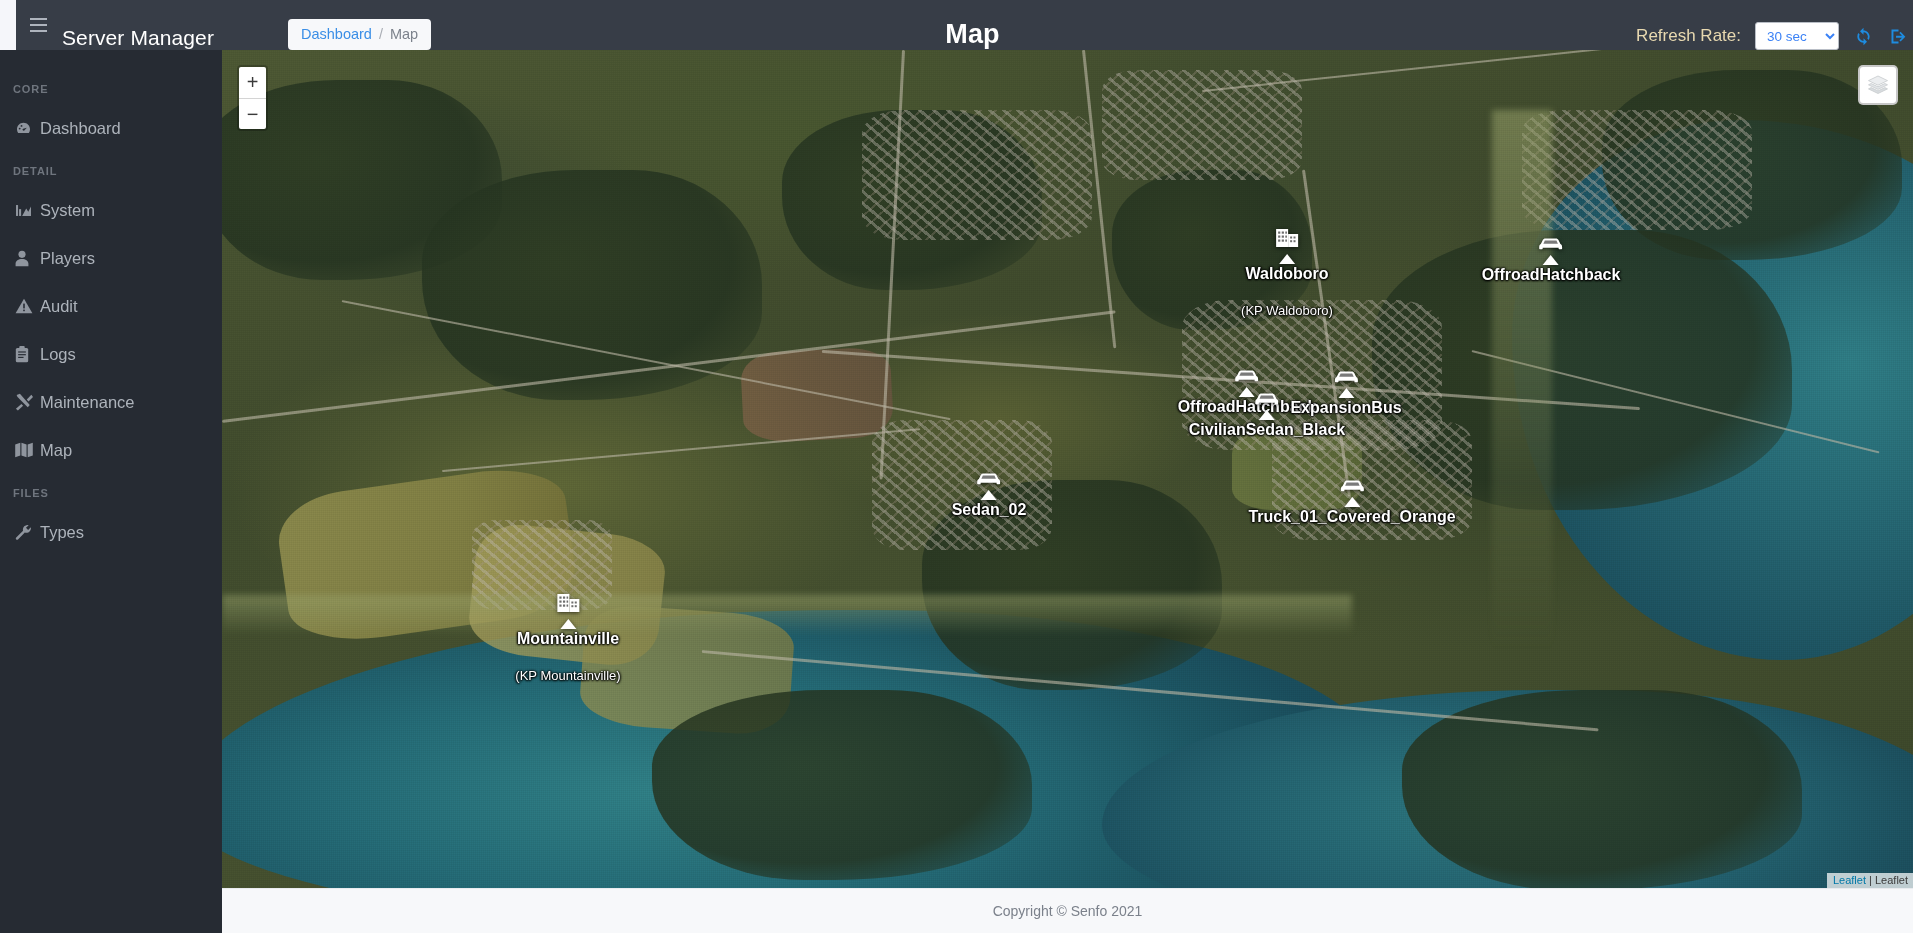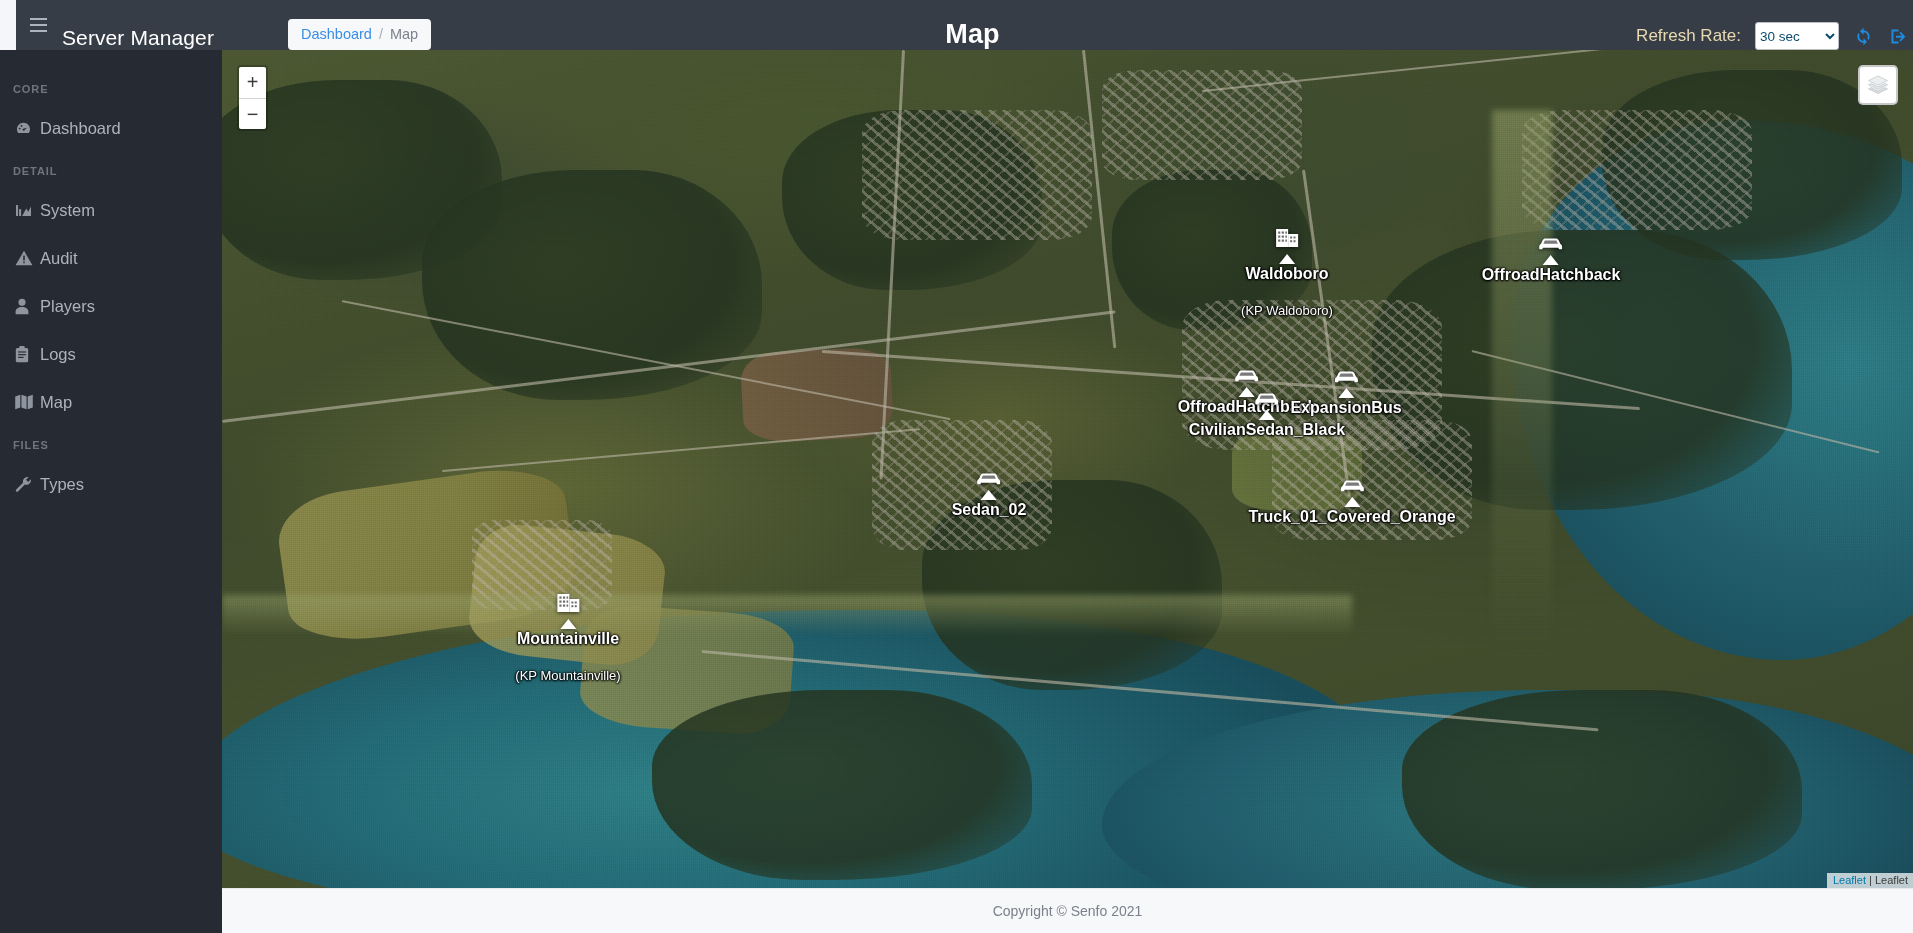--- a/index.html
+++ b/index.html
@@ -52,24 +52,25 @@
   }
   #topbar-right {
     margin-left: auto; display: flex; align-items: center;
     gap: 14px; padding-right: 20px; z-index: 3;
   }
   #refresh-label { color: #e8d9b0; font-size: 17px; white-space: nowrap; }
   #refresh-select {
     width: 84px; height: 28px;
     font-size: 13.5px;
     font-family: "Liberation Sans", sans-serif;
-    color: #0c4a6e;
+    color: #3b82f6;
     background: #ffffff;
     border: 1px solid #b9bec6;
     border-radius: 3px;
+    padding-left: 7px;
   }
   .topbar-icon-btn {
     background: none; border: none; padding: 0;
     cursor: pointer; line-height: 0;
     display: flex; align-items: center;
   }
 
   
   #sidebar {
     position: absolute; top: 50px; left: 0;
@@ -323,52 +324,62 @@
           <rect x="1" y="3" width="3" height="16"></rect>
           <rect x="5.5" y="9" width="3" height="10"></rect>
           <path d="M10 19 16 8l3 5 4-8v14z"></path>
         </svg>
     </span>
     <span class="nav-label">System</span>
   </a>
 
   <a class="nav-item">
     <span class="nav-icon">
+      <svg width="14" height="17" viewBox="0 0 18 22" fill="currentColor">
+          <circle cx="9" cy="5.6" r="4.6"></circle>
+          <path d="M9 11.5c-4.7 0-8.3 2.6-8.3 5.9V21h16.6v-3.6c0-3.3-3.6-5.9-8.3-5.9z"></path>
+        </svg>
+    </span>
+    <span class="nav-label">Players</span>
+  </a>
+
+  <a class="nav-item">
+    <span class="nav-icon">
       <svg width="18" height="16" viewBox="0 0 22 20" fill="currentColor">
           <path d="M11 1 21.5 19H.5z"></path>
           <rect x="10" y="7" width="2" height="6" fill="#262b33"></rect>
           <rect x="10" y="14.5" width="2" height="2" fill="#262b33"></rect>
         </svg>
     </span>
     <span class="nav-label">Audit</span>
-  </a>
-
-  <a class="nav-item">
-    <span class="nav-icon">
-      <svg width="14" height="17" viewBox="0 0 18 22" fill="currentColor">
-          <circle cx="9" cy="5.6" r="4.6"></circle>
-          <path d="M9 11.5c-4.7 0-8.3 2.6-8.3 5.9V21h16.6v-3.6c0-3.3-3.6-5.9-8.3-5.9z"></path>
-        </svg>
-    </span>
-    <span class="nav-label">Players</span>
   </a>
 
   <a class="nav-item">
     <span class="nav-icon">
       <svg width="14" height="17" viewBox="0 0 18 22" fill="currentColor">
           <rect x="1" y="2.5" width="16" height="18.5" rx="2"></rect>
           <rect x="5.5" y="0" width="7" height="4" rx="1.2"></rect>
           <rect x="4" y="7" width="10" height="1.5" fill="#262b33"></rect>
           <rect x="4" y="10.5" width="10" height="1.5" fill="#262b33"></rect>
           <rect x="4" y="14" width="7" height="1.5" fill="#262b33"></rect>
         </svg>
     </span>
     <span class="nav-label">Logs</span>
   </a>
 
+  <a class="nav-item">
+    <span class="nav-icon">
+      <svg width="18" height="18" viewBox="0 0 22 22" fill="currentColor">
+          <path d="M2 2.4 6 1l12 13.6-2.4 2.8L3.1 4.9z"></path>
+          <path d="M20 2.2 14.4 8l2.1 2.3L22 4.8z"></path>
+          <path d="M7.8 13.3 1.1 19.3l2.4 2.2 6.4-6z"></path>
+        </svg>
+    </span>
+    <span class="nav-label">Maintenance</span>
+  </a>
 
 
   <a class="nav-item">
     <span class="nav-icon">
       <svg width="18" height="16" viewBox="0 0 22 20" fill="currentColor">
           <path d="M0 3.2 6.4 1v15.8L0 19z"></path>
           <path d="M7.8 1 14.2 3.2V19L7.8 16.8z"></path>
           <path d="M15.6 3.2 22 1v15.8L15.6 19z"></path>
         </svg>
     </span>

